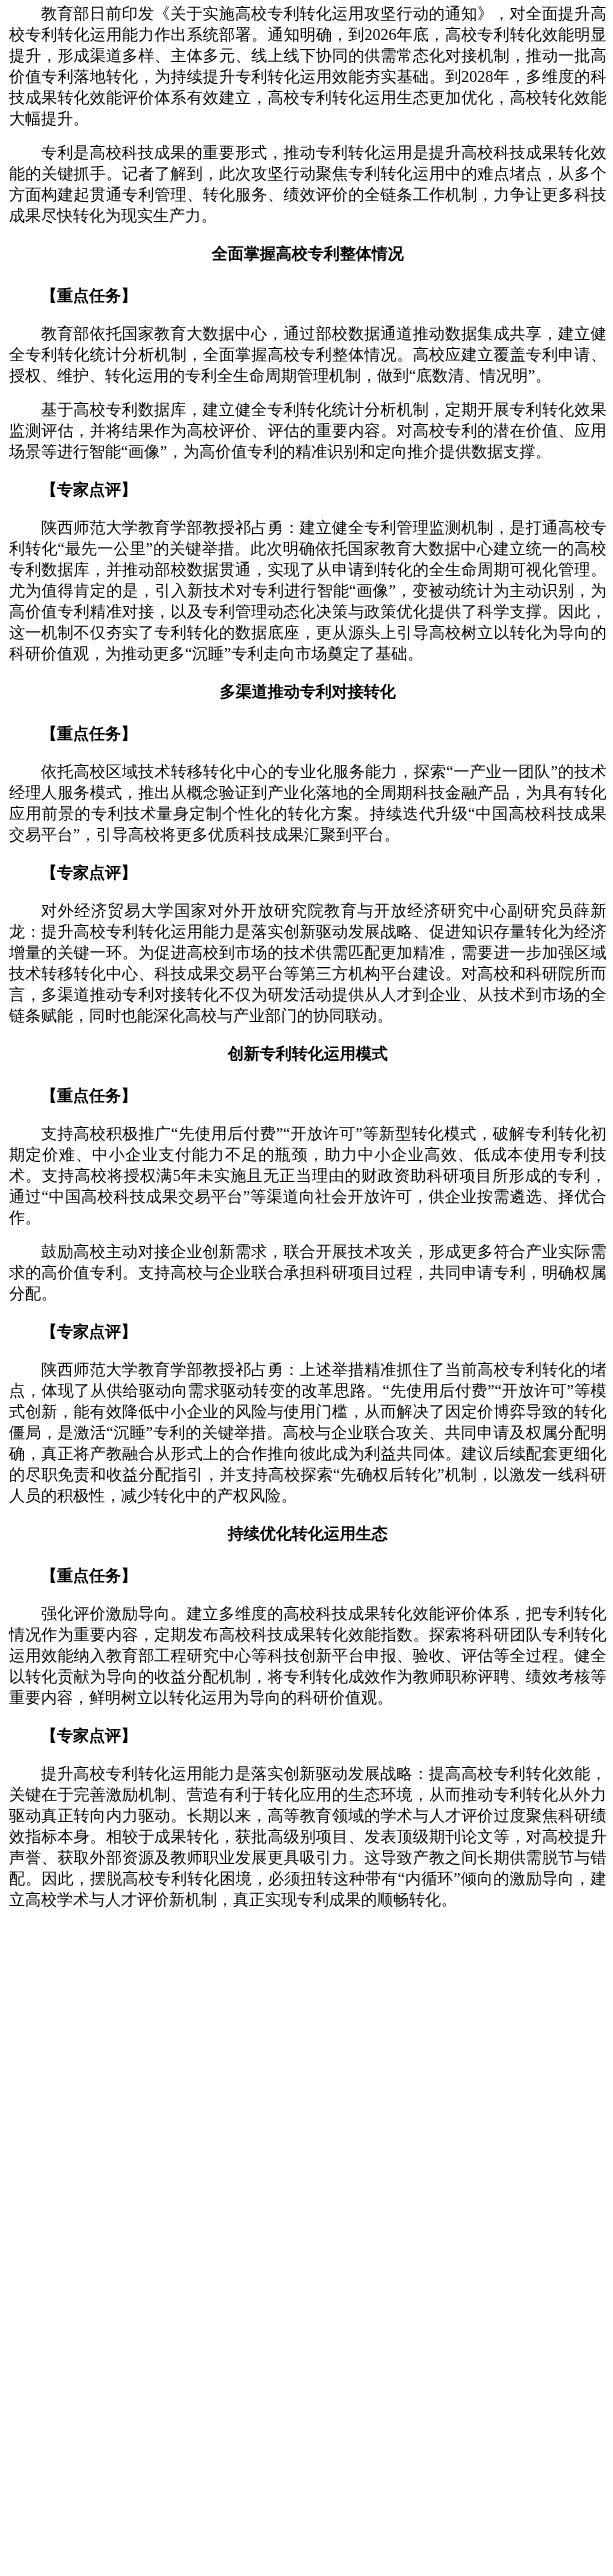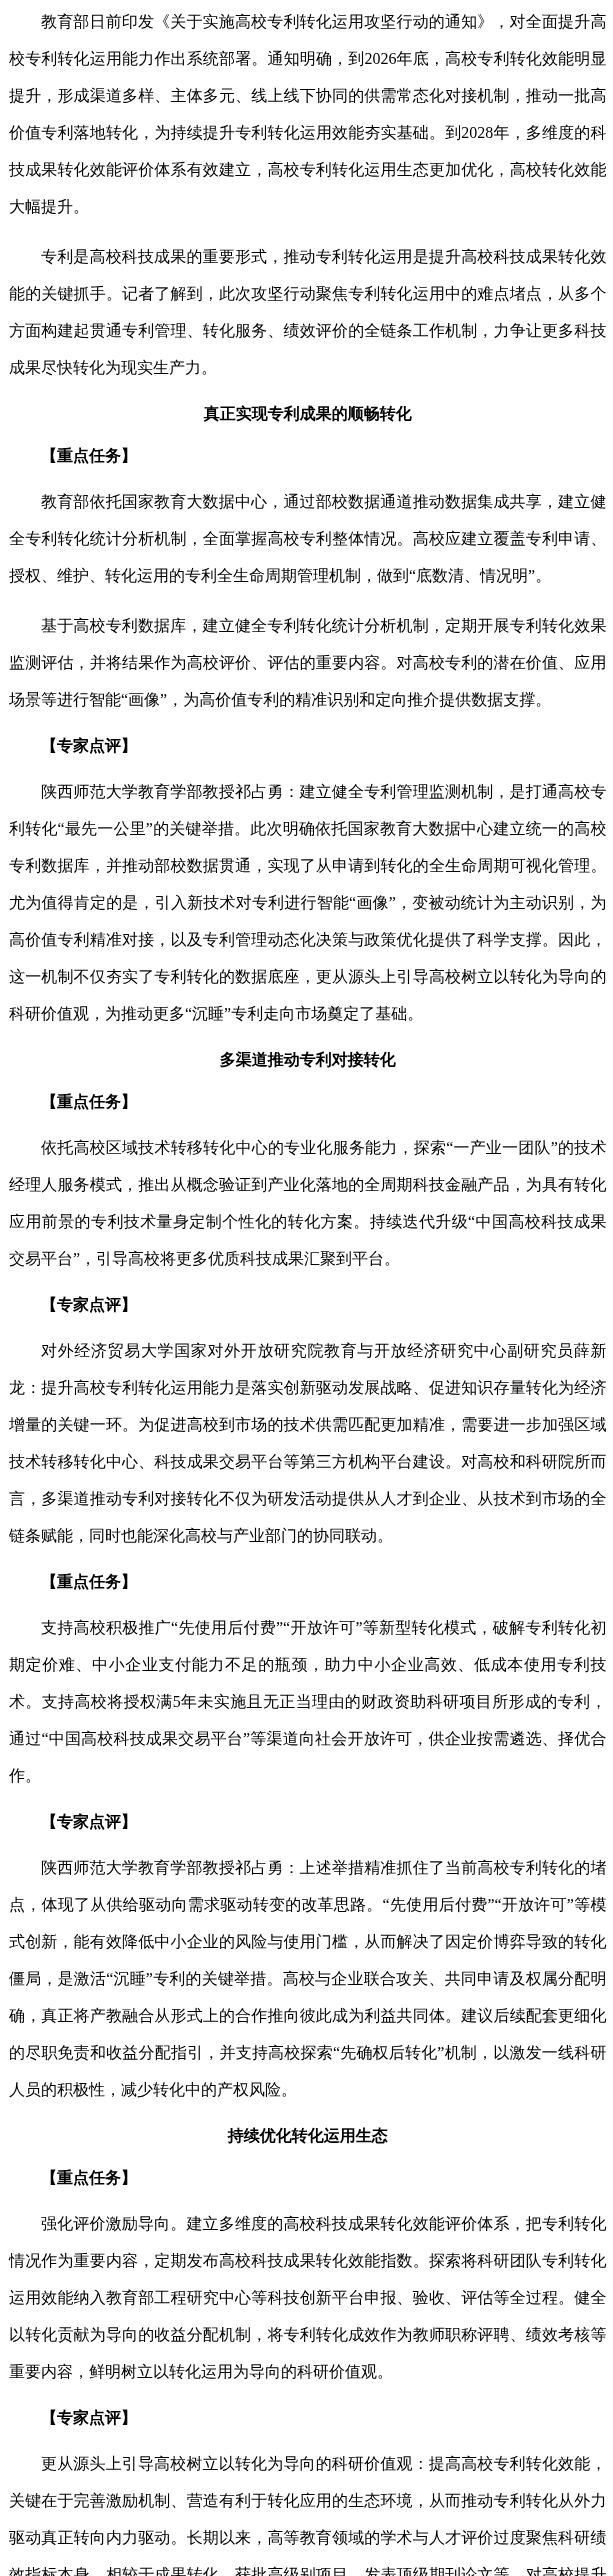--- a/index.html
+++ b/index.html
@@ -12,21 +12,21 @@
     color: #000000;
     font-family: "Liberation Serif", "DejaVu Serif", serif;
   }
   .page {
     box-sizing: border-box;
     width: 614px;
     padding: 3px 7.6px 15px 9px;
   }
   .para {
     font-size: 16px;
-    line-height: 37px;
+    line-height: 21px;
     text-align: justify;
     text-indent: 2em;
     margin: 13px 0;
     word-break: break-all;
   }
   .para.first {
     margin-top: 0;
   }
   .section-heading {
     font-size: 16px;
@@ -45,38 +45,40 @@
   }
 </style>
 </head>
 <body>
 
 <div class="page">
 
   <p class="para first">教育部日前印发《关于实施高校专利转化运用攻坚行动的通知》，对全面提升高校专利转化运用能力作出系统部署。通知明确，到2026年底，高校专利转化效能明显提升，形成渠道多样、主体多元、线上线下协同的供需常态化对接机制，推动一批高价值专利落地转化，为持续提升专利转化运用效能夯实基础。到2028年，多维度的科技成果转化效能评价体系有效建立，高校专利转化运用生态更加优化，高校转化效能大幅提升。</p>
   <p class="para">专利是高校科技成果的重要形式，推动专利转化运用是提升高校科技成果转化效能的关键抓手。记者了解到，此次攻坚行动聚焦专利转化运用中的难点堵点，从多个方面构建起贯通专利管理、转化服务、绩效评价的全链条工作机制，力争让更多科技成果尽快转化为现实生产力。</p>
 
-  <h2 class="section-heading">真正实现专利成果的顺畅转化</h2>
+  <h2 class="section-heading">全面掌握高校专利整体情况</h2>
   <p class="block-label">【重点任务】</p>
   <p class="para">教育部依托国家教育大数据中心，通过部校数据通道推动数据集成共享，建立健全专利转化统计分析机制，全面掌握高校专利整体情况。高校应建立覆盖专利申请、授权、维护、转化运用的专利全生命周期管理机制，做到“底数清、情况明”。</p>
   <p class="para">基于高校专利数据库，建立健全专利转化统计分析机制，定期开展专利转化效果监测评估，并将结果作为高校评价、评估的重要内容。对高校专利的潜在价值、应用场景等进行智能“画像”，为高价值专利的精准识别和定向推介提供数据支撑。</p>
   <p class="block-label">【专家点评】</p>
   <p class="para"><span>陕西师范大学教育学部教授祁占勇：</span><span>建立健全专利管理监测机制，是打通高校专利转化“最先一公里”的关键举措。此次明确依托国家教育大数据中心建立统一的高校专利数据库，并推动部校数据贯通，实现了从申请到转化的全生命周期可视化管理。尤为值得肯定的是，引入新技术对专利进行智能“画像”，变被动统计为主动识别，为高价值专利精准对接，以及专利管理动态化决策与政策优化提供了科学支撑。因此，这一机制不仅夯实了专利转化的数据底座，更从源头上引导高校树立以转化为导向的科研价值观，为推动更多“沉睡”专利走向市场奠定了基础。</span></p>
 
   <h2 class="section-heading">多渠道推动专利对接转化</h2>
   <p class="block-label">【重点任务】</p>
   <p class="para">依托高校区域技术转移转化中心的专业化服务能力，探索“一产业一团队”的技术经理人服务模式，推出从概念验证到产业化落地的全周期科技金融产品，为具有转化应用前景的专利技术量身定制个性化的转化方案。持续迭代升级“中国高校科技成果交易平台”，引导高校将更多优质科技成果汇聚到平台。</p>
   <p class="block-label">【专家点评】</p>
   <p class="para"><span>对外经济贸易大学国家对外开放研究院教育与开放经济研究中心副研究员薛新龙：</span><span>提升高校专利转化运用能力是落实创新驱动发展战略、促进知识存量转化为经济增量的关键一环。为促进高校到市场的技术供需匹配更加精准，需要进一步加强区域技术转移转化中心、科技成果交易平台等第三方机构平台建设。对高校和科研院所而言，多渠道推动专利对接转化不仅为研发活动提供从人才到企业、从技术到市场的全链条赋能，同时也能深化高校与产业部门的协同联动。</span></p>
 
+  <h2 class="section-heading">创新专利转化运用模式</h2>
   <p class="block-label">【重点任务】</p>
   <p class="para">支持高校积极推广“先使用后付费”“开放许可”等新型转化模式，破解专利转化初期定价难、中小企业支付能力不足的瓶颈，助力中小企业高效、低成本使用专利技术。支持高校将授权满5年未实施且无正当理由的财政资助科研项目所形成的专利，通过“中国高校科技成果交易平台”等渠道向社会开放许可，供企业按需遴选、择优合作。</p>
+  <p class="para">鼓励高校主动对接企业创新需求，联合开展技术攻关，形成更多符合产业实际需求的高价值专利。支持高校与企业联合承担科研项目过程，共同申请专利，明确权属分配。</p>
   <p class="block-label">【专家点评】</p>
   <p class="para"><span>陕西师范大学教育学部教授祁占勇：</span><span>上述举措精准抓住了当前高校专利转化的堵点，体现了从供给驱动向需求驱动转变的改革思路。“先使用后付费”“开放许可”等模式创新，能有效降低中小企业的风险与使用门槛，从而解决了因定价博弈导致的转化僵局，是激活“沉睡”专利的关键举措。高校与企业联合攻关、共同申请及权属分配明确，真正将产教融合从形式上的合作推向彼此成为利益共同体。建议后续配套更细化的尽职免责和收益分配指引，并支持高校探索“先确权后转化”机制，以激发一线科研人员的积极性，减少转化中的产权风险。</span></p>
 
   <h2 class="section-heading">持续优化转化运用生态</h2>
   <p class="block-label">【重点任务】</p>
   <p class="para">强化评价激励导向。建立多维度的高校科技成果转化效能评价体系，把专利转化情况作为重要内容，定期发布高校科技成果转化效能指数。探索将科研团队专利转化运用效能纳入教育部工程研究中心等科技创新平台申报、验收、评估等全过程。健全以转化贡献为导向的收益分配机制，将专利转化成效作为教师职称评聘、绩效考核等重要内容，鲜明树立以转化运用为导向的科研价值观。</p>
   <p class="block-label">【专家点评】</p>
-  <p class="para"><span>更从源头上引导高校树立以转化为导向的科研价值观：</span><span>提高高校专利转化效能，关键在于完善激励机制、营造有利于转化应用的生态环境，从而推动专利转化从外力驱动真正转向内力驱动。长期以来，高等教育领域的学术与人才评价过度聚焦科研绩效指标本身。相较于成果转化，获批高级别项目、发表顶级期刊论文等，对高校提升声誉、获取外部资源及教师职业发展更具吸引力。这导致产教之间长期供需脱节与错配。因此，摆脱高校专利转化困境，必须扭转这种带有“内循环”倾向的激励导向，建立高校学术与人才评价新机制，真正实现专利成果的顺畅转化。</span></p>
+  <p class="para"><span>提升高校专利转化运用能力是落实创新驱动发展战略：</span><span>提高高校专利转化效能，关键在于完善激励机制、营造有利于转化应用的生态环境，从而推动专利转化从外力驱动真正转向内力驱动。长期以来，高等教育领域的学术与人才评价过度聚焦科研绩效指标本身。相较于成果转化，获批高级别项目、发表顶级期刊论文等，对高校提升声誉、获取外部资源及教师职业发展更具吸引力。这导致产教之间长期供需脱节与错配。因此，摆脱高校专利转化困境，必须扭转这种带有“内循环”倾向的激励导向，建立高校学术与人才评价新机制，真正实现专利成果的顺畅转化。</span></p>
 
 </div>
 
 
 </body></html>

